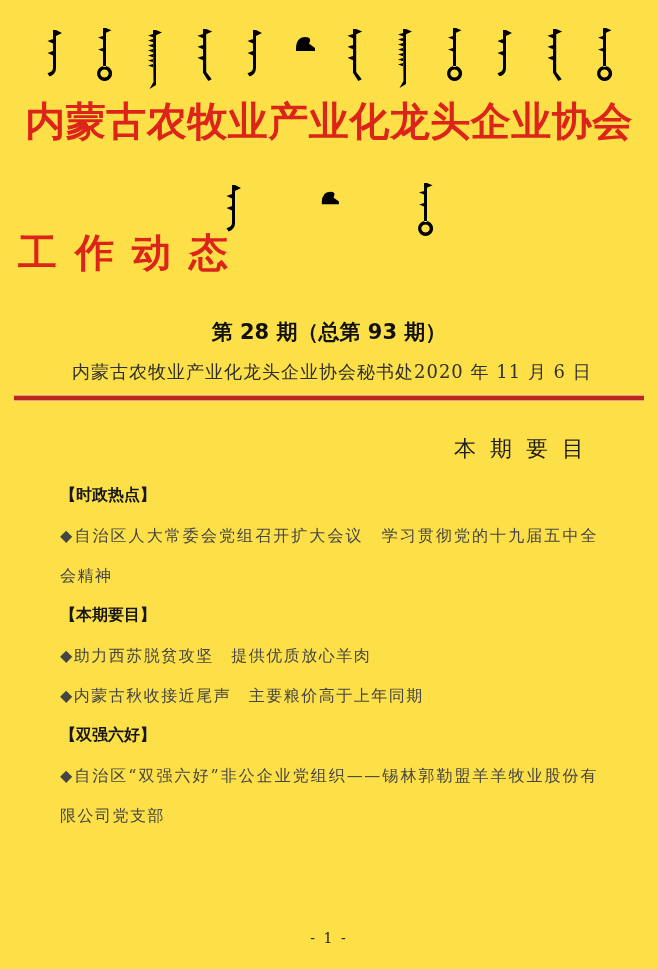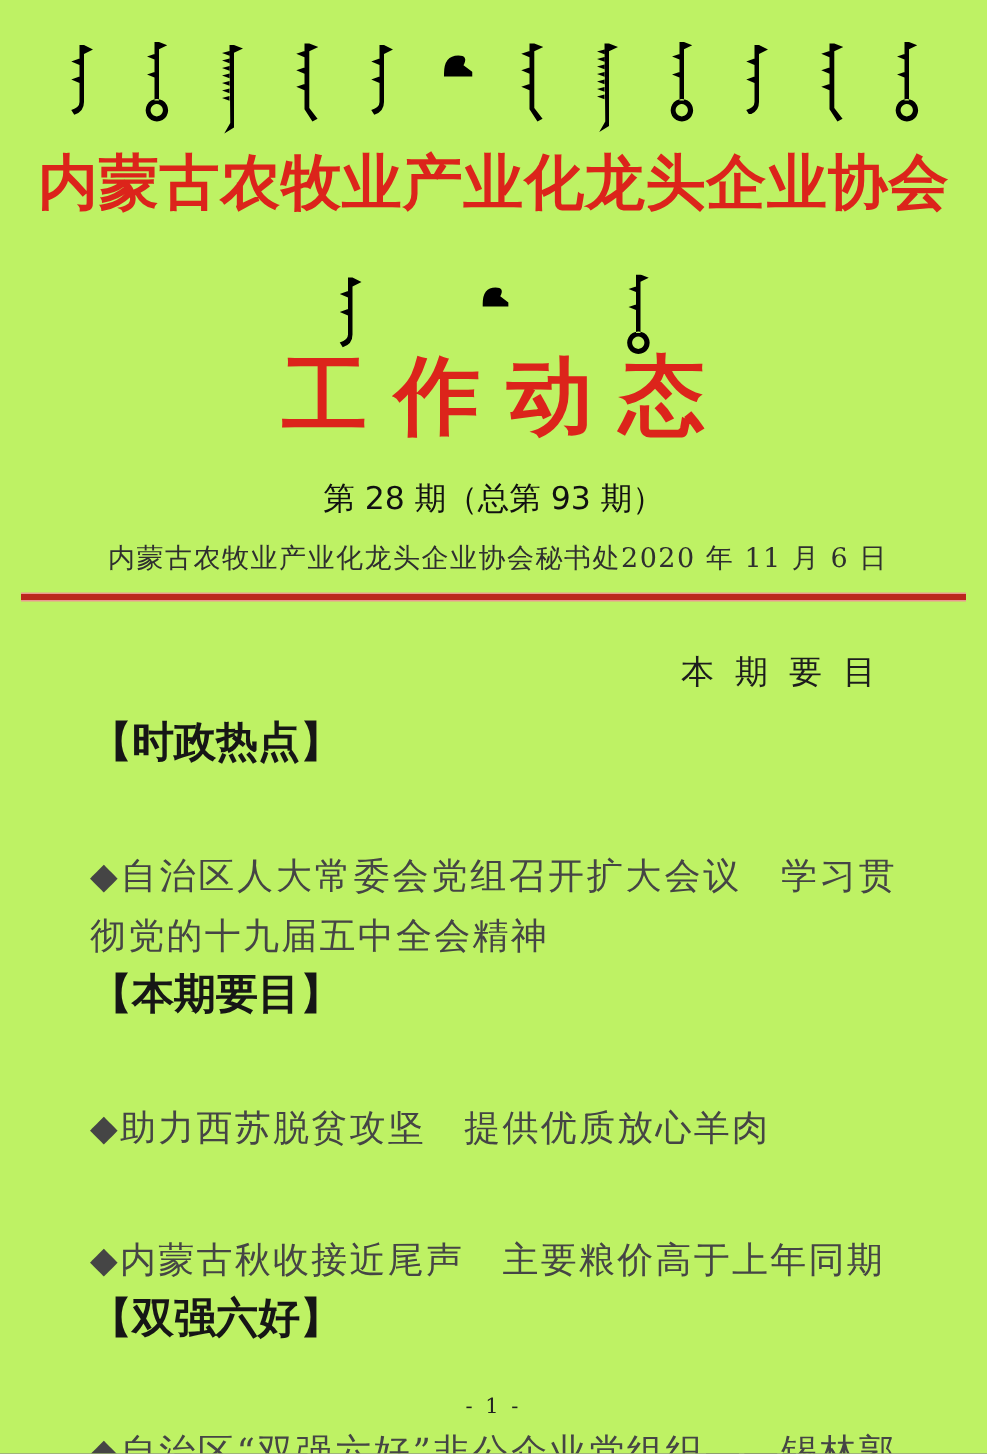--- a/index.html
+++ b/index.html
@@ -1,20 +1,20 @@
 <!DOCTYPE html>
 <html><head>
 <meta charset="utf-8">
 <style>
   html,body{margin:0;padding:0;background:#888;}
   .page{
     position:relative;
     width:658px;height:969px;
     margin:0 auto;
-    background:#bef264;
+    background:#fde047;
     overflow:hidden;
     font-family:"DejaVu Serif","Liberation Serif",serif;
   }
   
   .mg-row{
     position:absolute;left:0;right:0;
     display:flex;justify-content:center;align-items:flex-start;
   }
   .mg-row1{top:28px;gap:28px;}
   .mg-row2{top:183px;gap:74px;}
@@ -22,31 +22,31 @@
   .org-title{
     position:absolute;top:94px;left:0;right:0;
     text-align:center;
     font-size:40px;font-weight:bold;letter-spacing:0.5px;
     color:#dc241b;
     font-family:"DejaVu Serif","Liberation Serif",serif;
     white-space:nowrap;
   }
   .bulletin-title{
     position:absolute;top:226px;left:0;right:0;
-    text-align:center;
-    font-size:57px;font-weight:bold;
+    text-align:left;
+    font-size:39px;font-weight:bold;
     letter-spacing:18px;text-indent:18px;
     color:#dc241b;
     font-family:"DejaVu Serif","Liberation Serif",serif;
     white-space:nowrap;
   }
   .issue-line{
     position:absolute;top:318px;left:0;right:0;
     text-align:center;
-    font-size:21px;font-weight:normal;color:#111;
+    font-size:21px;font-weight:bold;color:#111;
     font-family:"DejaVu Sans","Liberation Sans",sans-serif;
     white-space:nowrap;
   }
   .byline{
     position:absolute;top:360px;left:72px;right:66px;
     display:flex;align-items:baseline;
     font-size:18px;color:#2f2f2f;letter-spacing:1px;
     white-space:nowrap;
   }
   .red-rule{
@@ -60,30 +60,29 @@
   }
   .contents-heading{
     text-align:right;
     font-size:22px;color:#1d1d1d;
     letter-spacing:14px;text-indent:14px;
     font-family:"DejaVu Sans","Liberation Sans",sans-serif;
     line-height:30px;margin-bottom:12px;
     white-space:nowrap;
   }
   .section-header{
-    font-size:28px;font-weight:bold;color:#161616;
-    font-family:Liberation Serif, serif;
+    font-size:16px;font-weight:bold;color:#161616;
+    font-family:Liberation Mono, monospace;
     line-height:40px;
   }
   .toc-item{
-    font-size:24px;letter-spacing:1.5px;
+    font-size:16px;letter-spacing:1.5px;
     line-height:40px;
     text-align:justify;word-break:break-all;
     color:#454545;
-    margin-top:48px;
   }
   .page-number{
     position:absolute;top:930px;left:0;right:0;
     text-align:center;font-size:14px;color:#222;
     letter-spacing:2px;
   }
 </style>
 </head>
 <body>
 

